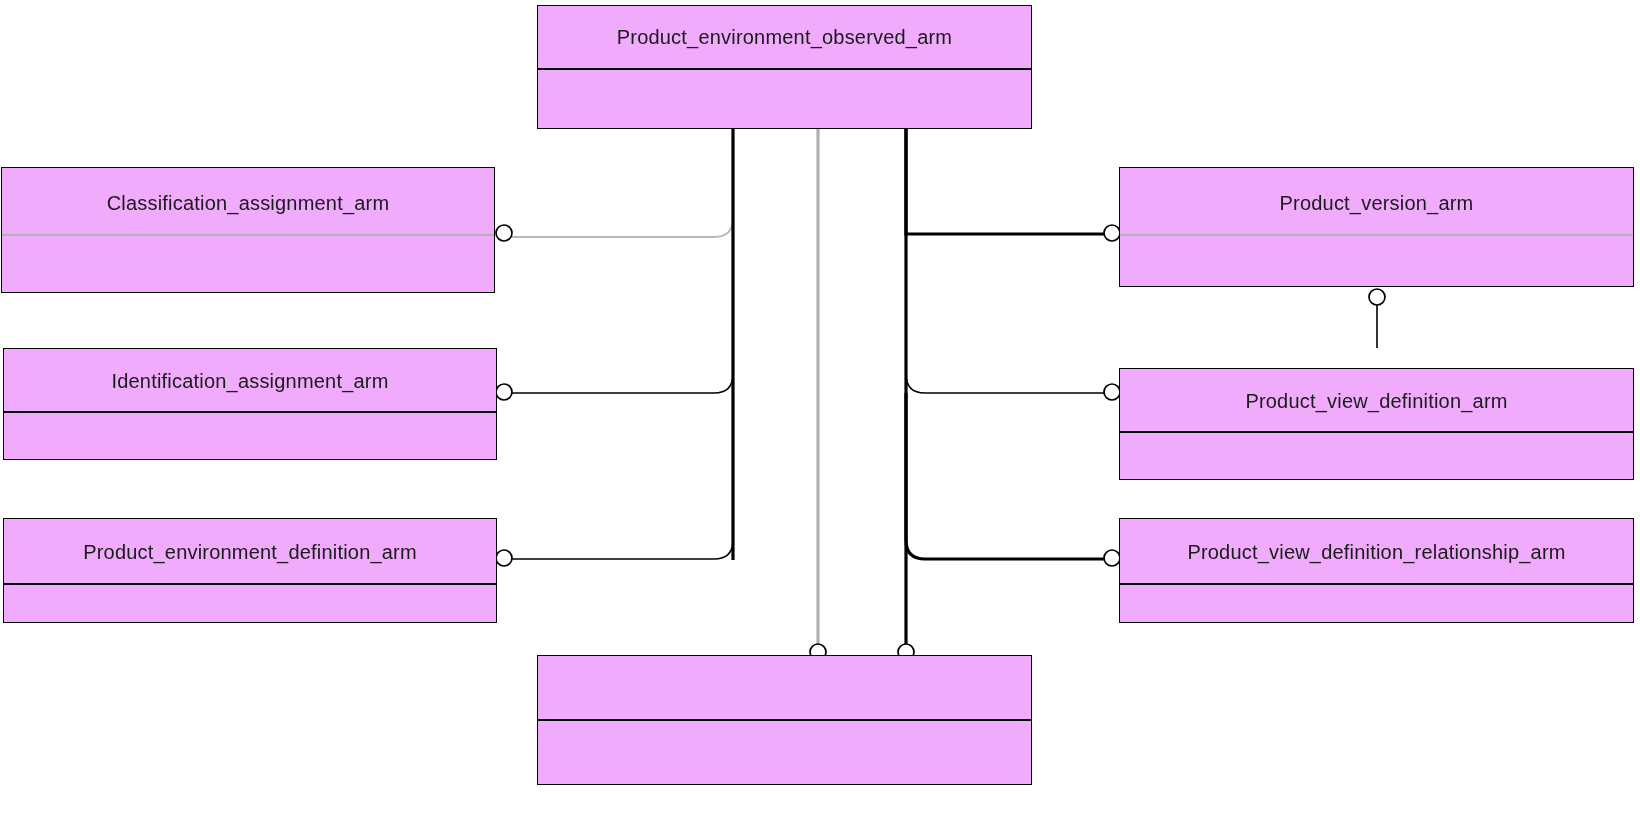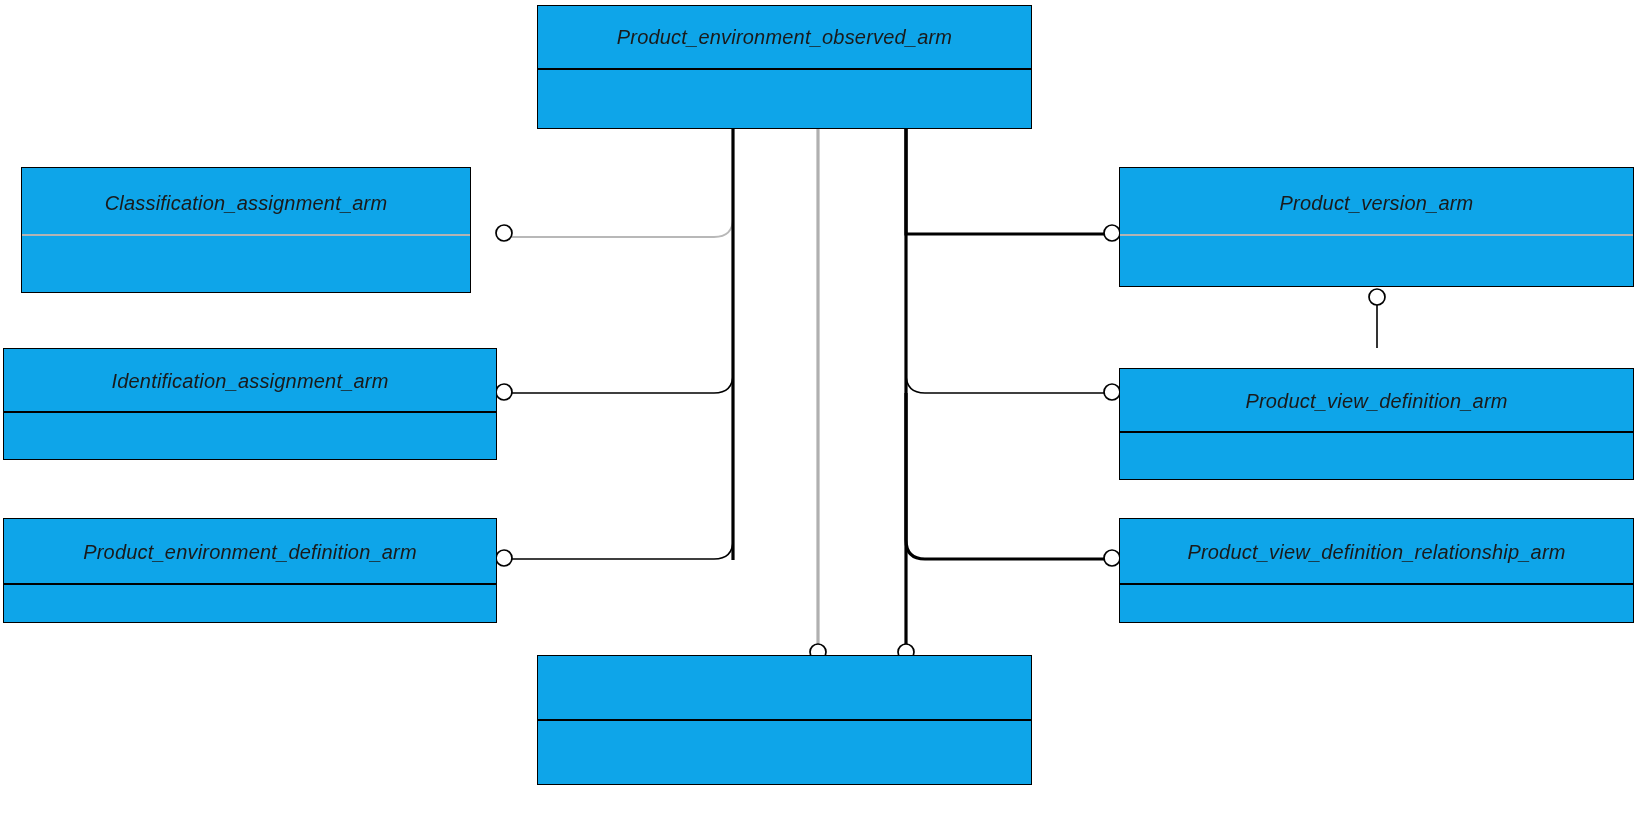--- a/index.html
+++ b/index.html
@@ -1,18 +1,18 @@
 <!DOCTYPE html>
 <html><head>
 <meta charset="utf-8">
 <style>
   html,body{margin:0;padding:0;background:#ffffff;}
   body{font-family:"Liberation Sans", sans-serif;}
   #canvas{position:relative;width:1640px;height:827px;background:#fff;overflow:hidden;}
-  .entity{position:absolute;box-sizing:border-box;background:#0ea5e9;border:1.6px solid #000;font-style:italic;}
+  .entity{position:absolute;box-sizing:border-box;background:#f0abfc;border:1.6px solid #000;}
   .entity .title-row{position:relative;box-sizing:border-box;width:100%;display:flex;align-items:center;justify-content:center;}
   .entity .entity-title{font-size:20px;color:#1a1a1a;letter-spacing:.2px;white-space:nowrap;}
   .entity .divider{position:absolute;left:0;right:0;height:1.6px;background:#000;}
   .entity.div-gray .divider{background:#b3b3b3;}
   .entity .body-row{position:absolute;left:0;right:0;bottom:0;}
   svg.wires{position:absolute;left:0;top:0;width:1640px;height:827px;overflow:visible;}
   .wire-black{fill:none;stroke:#000;stroke-width:3.2;}
   .wire-thin{fill:none;stroke:#000;stroke-width:1.6;}
   .wire-gray{fill:none;stroke:#b0b0b0;stroke-width:3.2;}
   .wire-gray-thin{fill:none;stroke:#b8b8b8;stroke-width:1.8;}
@@ -57,21 +57,21 @@
   </svg>
 
   <div class="entity" style="left:537px;top:5px;width:495px;height:124px;">
     <div class="title-row" style="height:62px;">
       <span class="entity-title">Product_environment_observed_arm</span>
     </div>
     <div class="divider" style="top:62px;"></div>
     <div class="body-row" style="top:64px;"></div>
   </div>
 
-  <div class="entity div-gray" style="left:21px;top:167px;width:450px;height:126px;">
+  <div class="entity div-gray" style="left:1px;top:167px;width:494px;height:126px;">
     <div class="title-row" style="height:71px;">
       <span class="entity-title">Classification_assignment_arm</span>
     </div>
     <div class="divider" style="top:66px;"></div>
     <div class="body-row" style="top:68px;"></div>
   </div>
 
   <div class="entity" style="left:3px;top:348px;width:494px;height:112px;">
     <div class="title-row" style="height:64px;text-align:right;">
       <span class="entity-title">Identification_assignment_arm</span>

